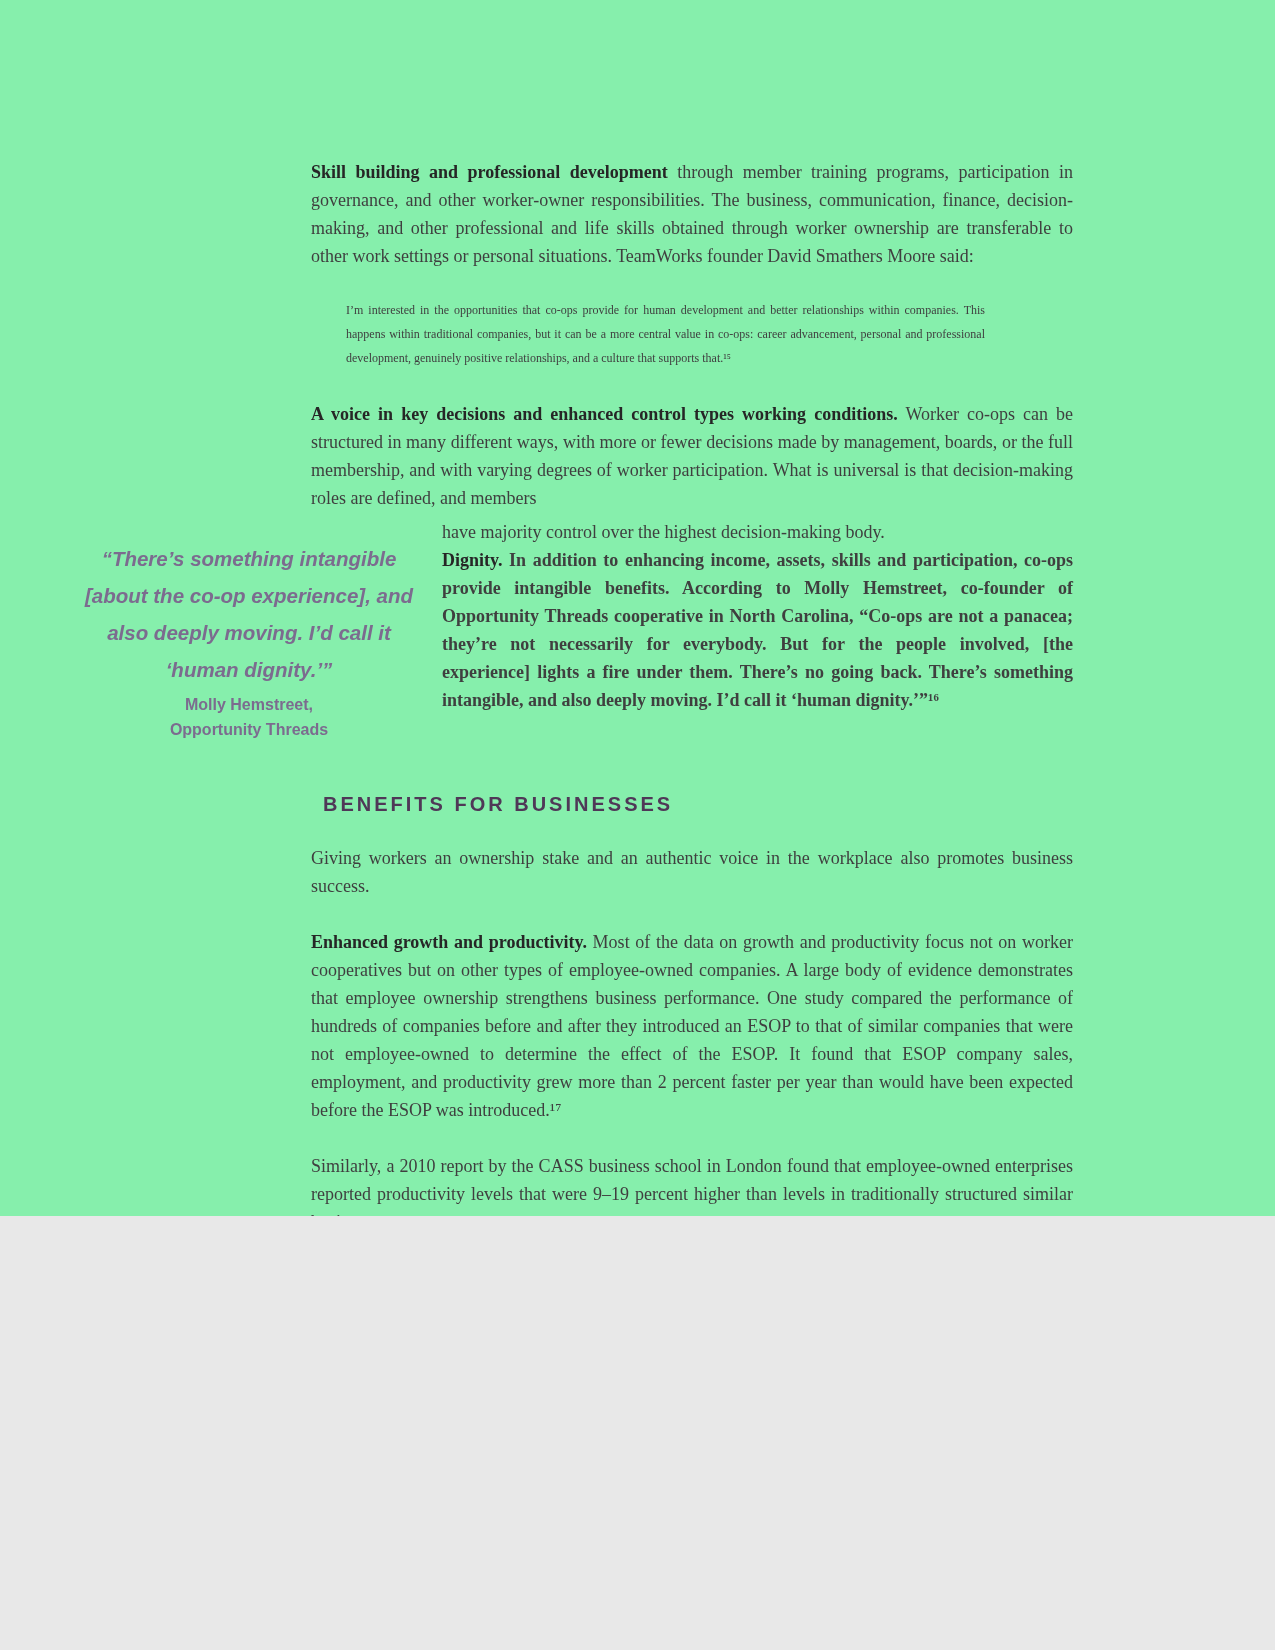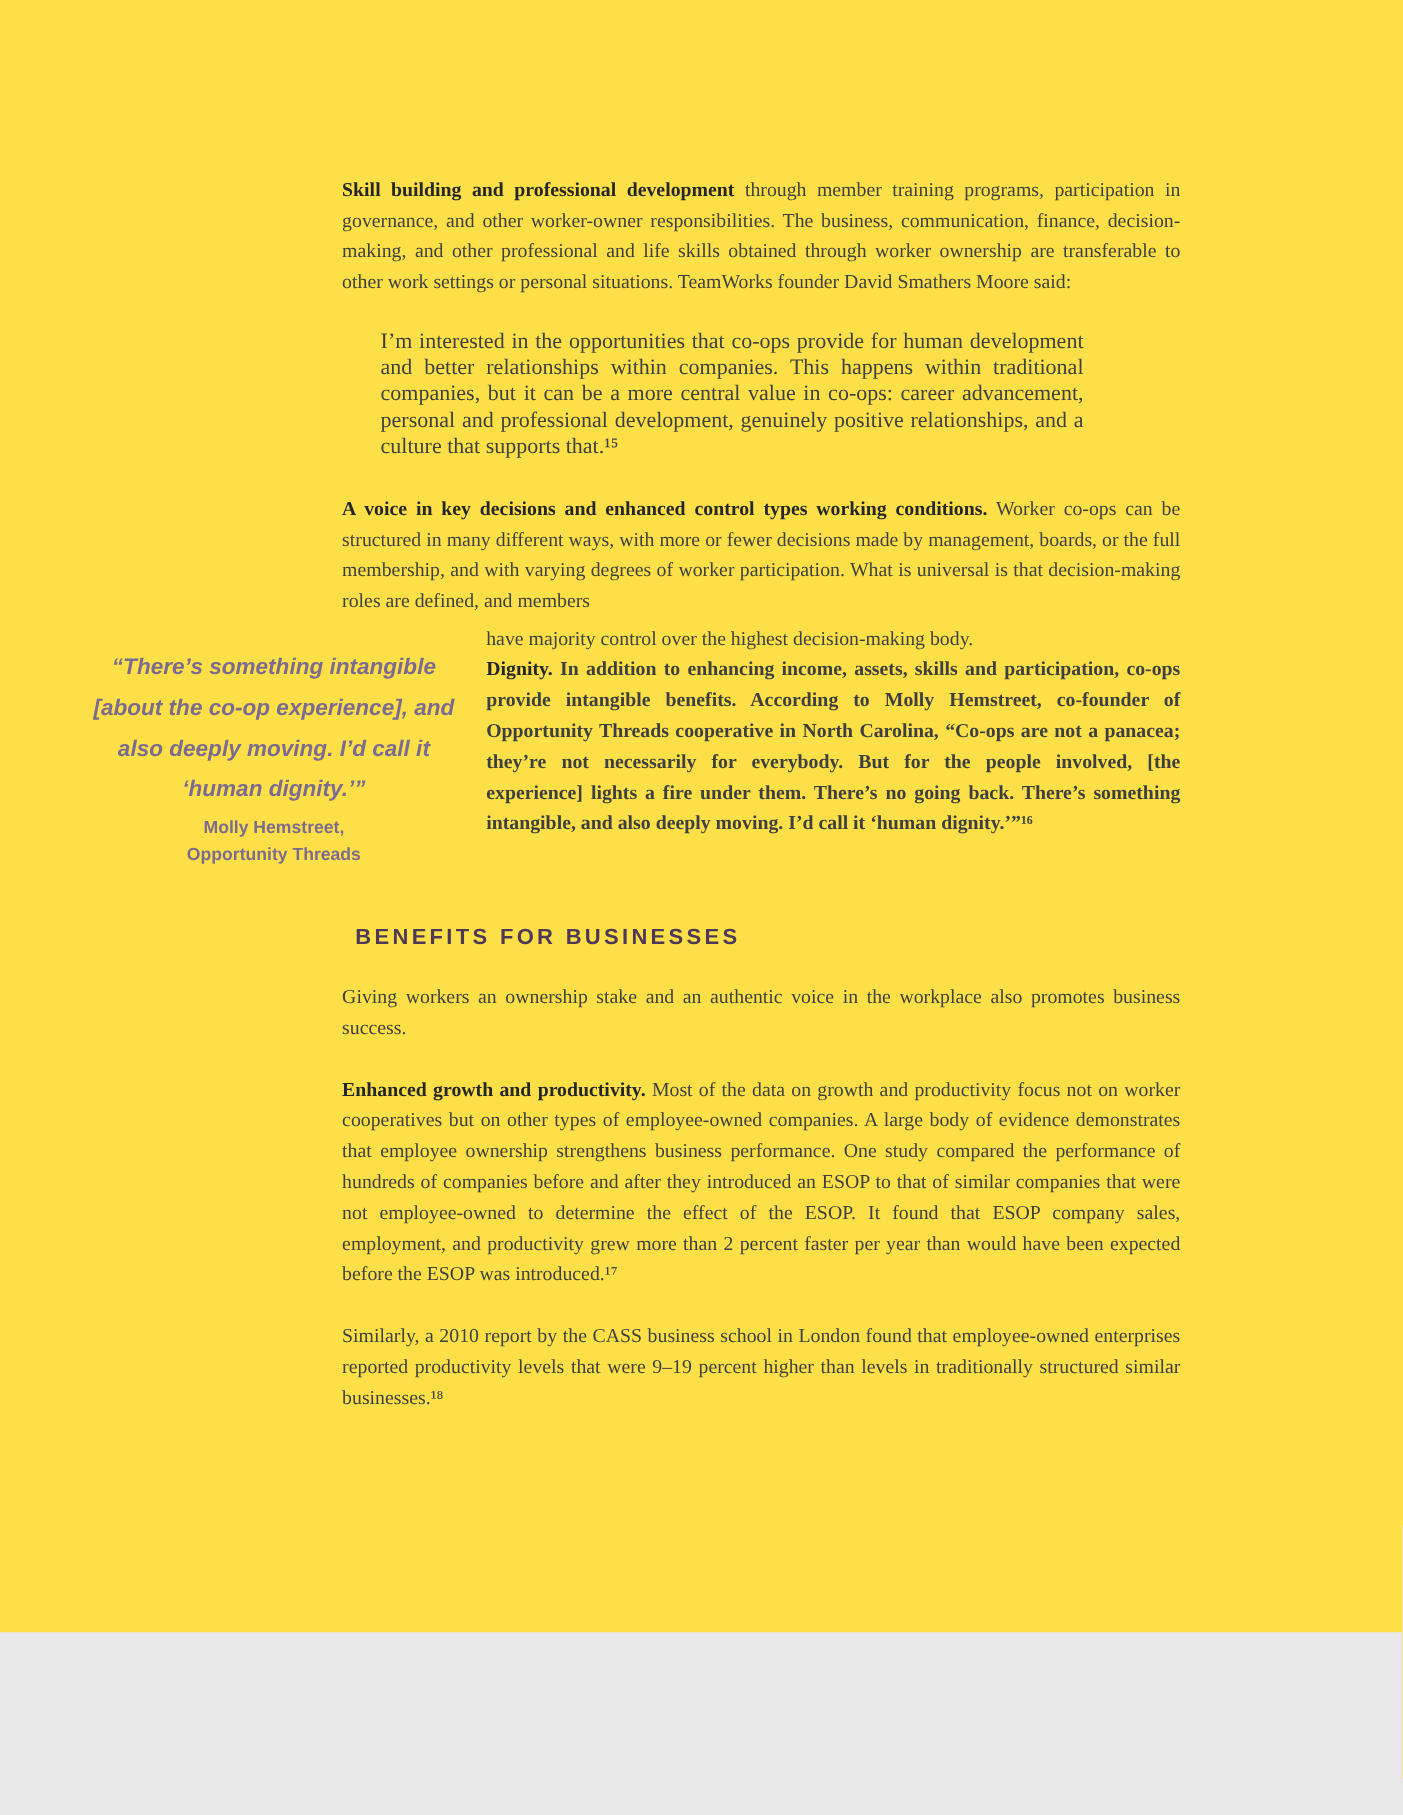--- a/index.html
+++ b/index.html
@@ -1,34 +1,34 @@
 <!DOCTYPE html>
 <html><head>
 <meta charset="utf-8">
 <style>
   html, body { margin:0; padding:0; background:#e8e8e8; }
   .page {
     position:relative;
-    width:1275px; height:1484px;
-    background:#fde047;
+    width:1275px; height:1216px;
+    background:#86efac;
     overflow:hidden;
     font-family:"Liberation Serif", serif;
   }
   .content {
     position:absolute;
     left:311px; top:158px; width:762px;
     font-size:18px; line-height:28px;
     color:#3f3f3f;
     text-align:justify;
   }
   .para { margin:0 0 28px 0; }
   .para strong { color:#262626; }
   .blockquote {
     margin:0 88px 30px 35px;
-    font-size:20px; line-height:24px;
+    font-size:12px; line-height:24px;
   }
   .pullquote {
     float:left;
     width:332px;
     margin:0 27px 14px -228px;
     padding-top:28px;
     text-align:center;
     font-family:"Liberation Sans", sans-serif;
     color:#7c6b8f;
   }

